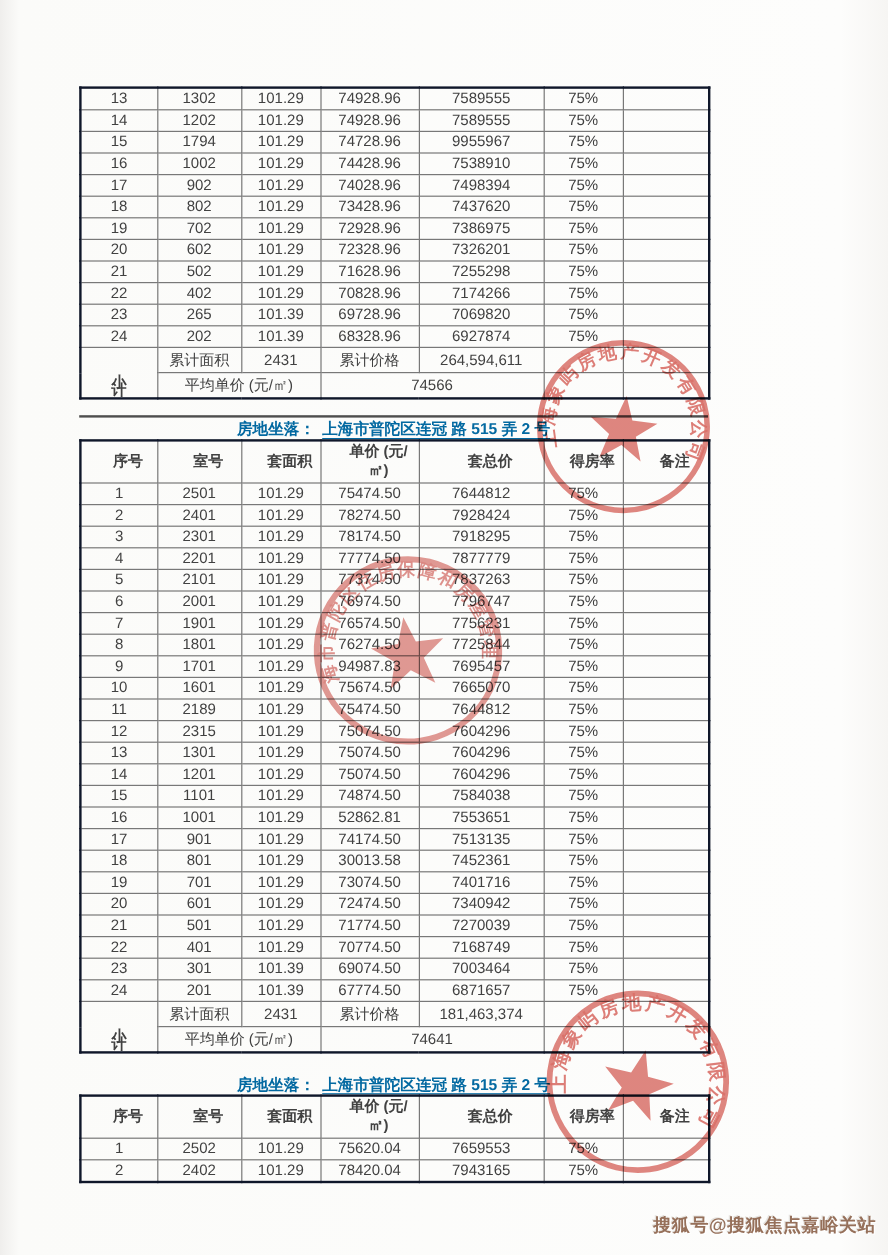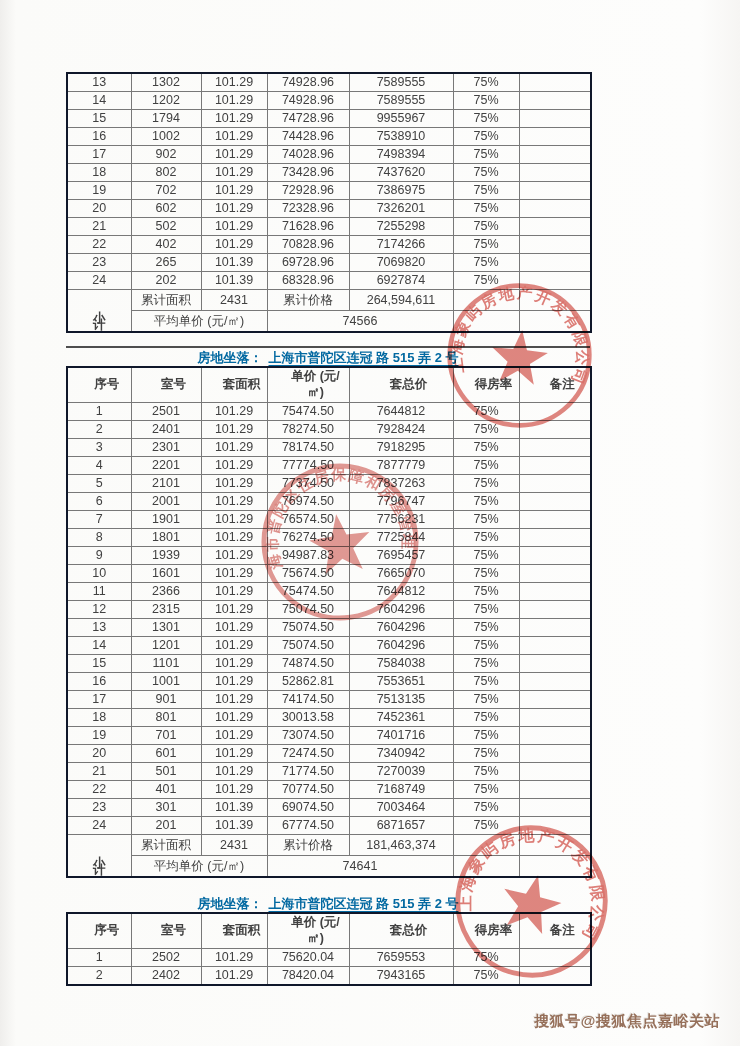--- a/index.html
+++ b/index.html
@@ -266,39 +266,39 @@
         <td>8</td>
         <td>1801</td>
         <td>101.29</td>
         <td>76274.50</td>
         <td>7725844</td>
         <td>75%</td>
         <td></td>
       </tr>
       <tr>
         <td>9</td>
-        <td>1939</td>
+        <td>1701</td>
         <td>101.29</td>
         <td>94987.83</td>
         <td>7695457</td>
         <td>75%</td>
         <td></td>
       </tr>
       <tr>
         <td>10</td>
         <td>1601</td>
         <td>101.29</td>
         <td>75674.50</td>
         <td>7665070</td>
         <td>75%</td>
         <td></td>
       </tr>
       <tr>
         <td>11</td>
-        <td>2366</td>
+        <td>2189</td>
         <td>101.29</td>
         <td>75474.50</td>
         <td>7644812</td>
         <td>75%</td>
         <td></td>
       </tr>
       <tr>
         <td>12</td>
         <td>2315</td>
         <td>101.29</td>
@@ -508,13 +508,13 @@
   <defs>
       <path id="arc2" d="M 21,102.6 A 63,63 0 1 1 139,102.6" fill="none"></path>
     </defs>
   <circle cx="80" cy="80" r="76" fill="none" stroke="currentColor" stroke-width="5" opacity="0.85"></circle>
   <polygon points="80,52 87.5,73.6 110.4,74.1 92.2,88 98.8,109.9 80,96.8 61.2,109.9 67.8,88 49.6,74.1 72.5,73.6" fill="currentColor" opacity="0.85"></polygon>
   <text font-size="16.5" font-weight="bold" fill="currentColor" letter-spacing="2.5" opacity="0.9">
     <textPath href="#arc2" startOffset="50%" text-anchor="middle">上海象屿房地产开发有限公司</textPath>
   </text>
 </svg>
 
-<div class="watermark" style="right: 20px; top: 1012px; color: rgb(150, 112, 90);">搜狐号@搜狐焦点嘉峪关站</div>
+<div class="watermark" style="right: 10px; top: 1012px; color: rgb(150, 112, 90);">搜狐号@搜狐焦点嘉峪关站</div>
 
 </body></html>

